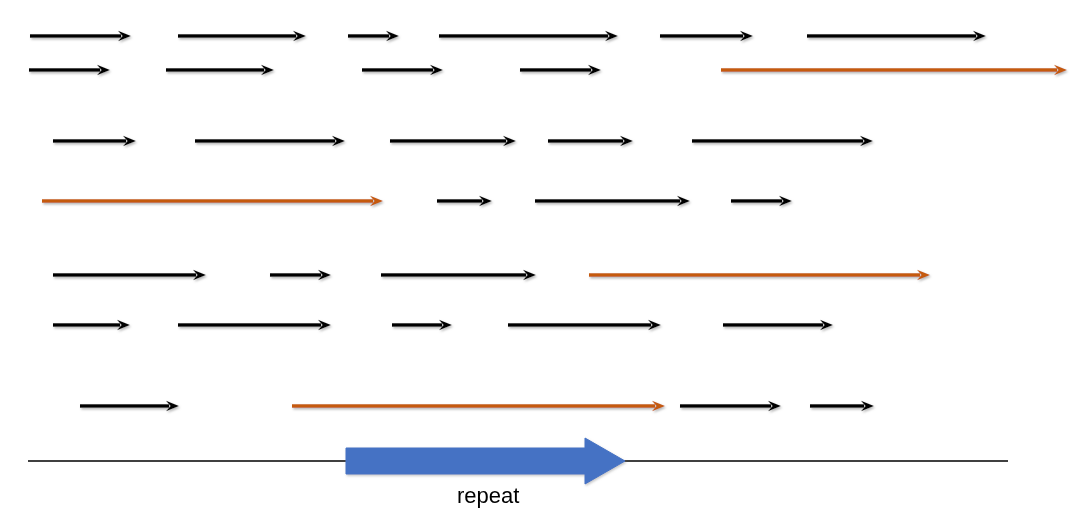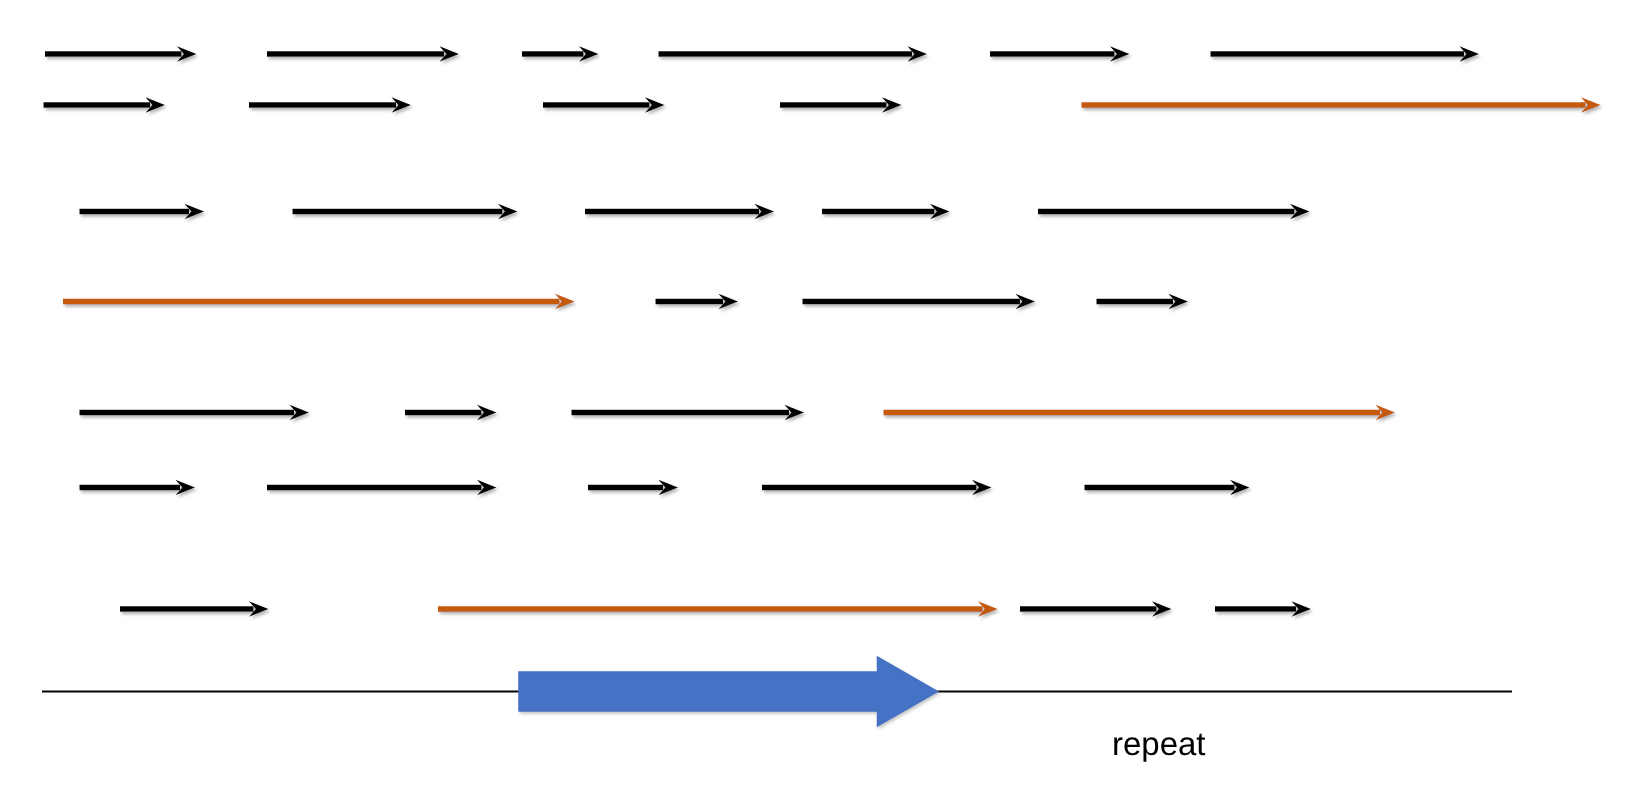--- a/index.html
+++ b/index.html
@@ -196,15 +196,15 @@
         </g>
       </g>
     <g id="axis-group">
         <line x1="28" y1="461" x2="1008" y2="461" stroke="#000000" stroke-width="1.4"></line>
       </g>
     <g id="repeat-group">
         <polygon points="346,448 585,448 585,438 625,461 585,484 585,474 346,474" fill="#4472C4" stroke="#4472C4" stroke-width="1" filter="url(#blueshadow)"></polygon>
       </g>
   </svg>
 
-  <div class="repeat-label" id="repeat-label" style="left: 0px; top: 483px; width: 1088px; text-align: center; padding-left: 457px; box-sizing: border-box;">repeat</div>
+  <div class="repeat-label" id="repeat-label" style="left: 0px; top: 483px; width: 1088px; text-align: left; padding-left: 457px; box-sizing: border-box;">repeat</div>
 
 </div>
 
 </body></html>

